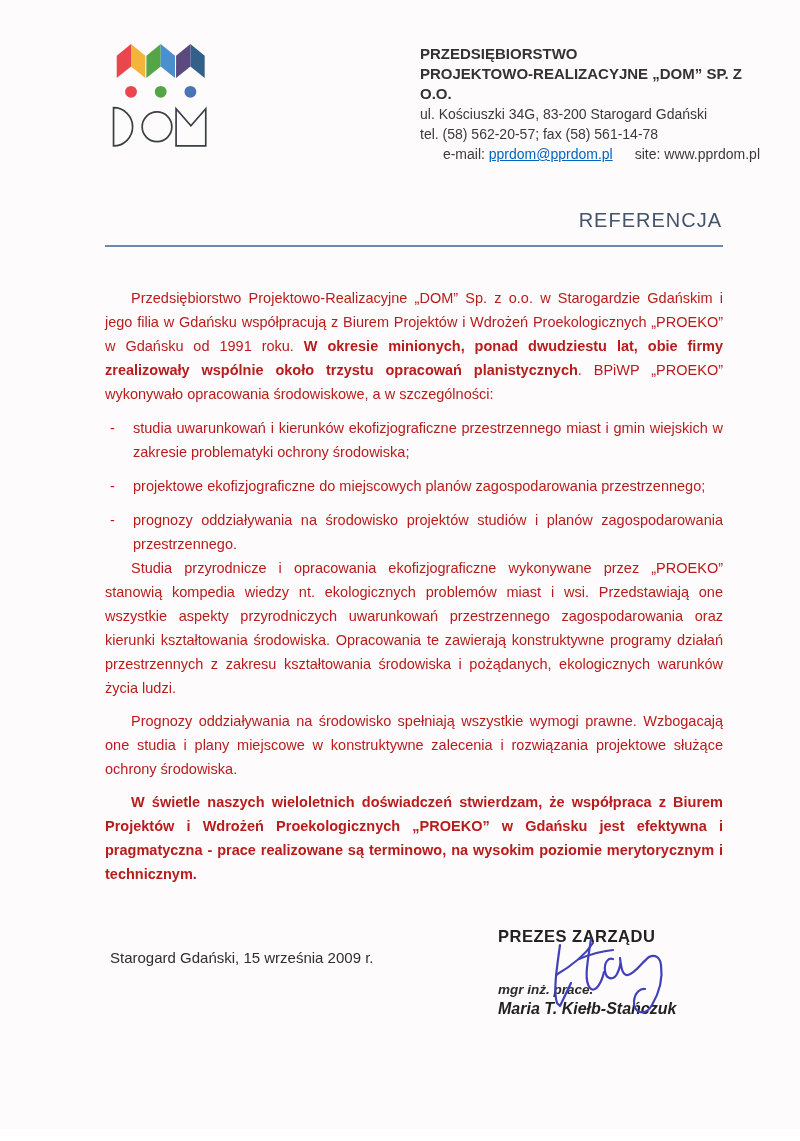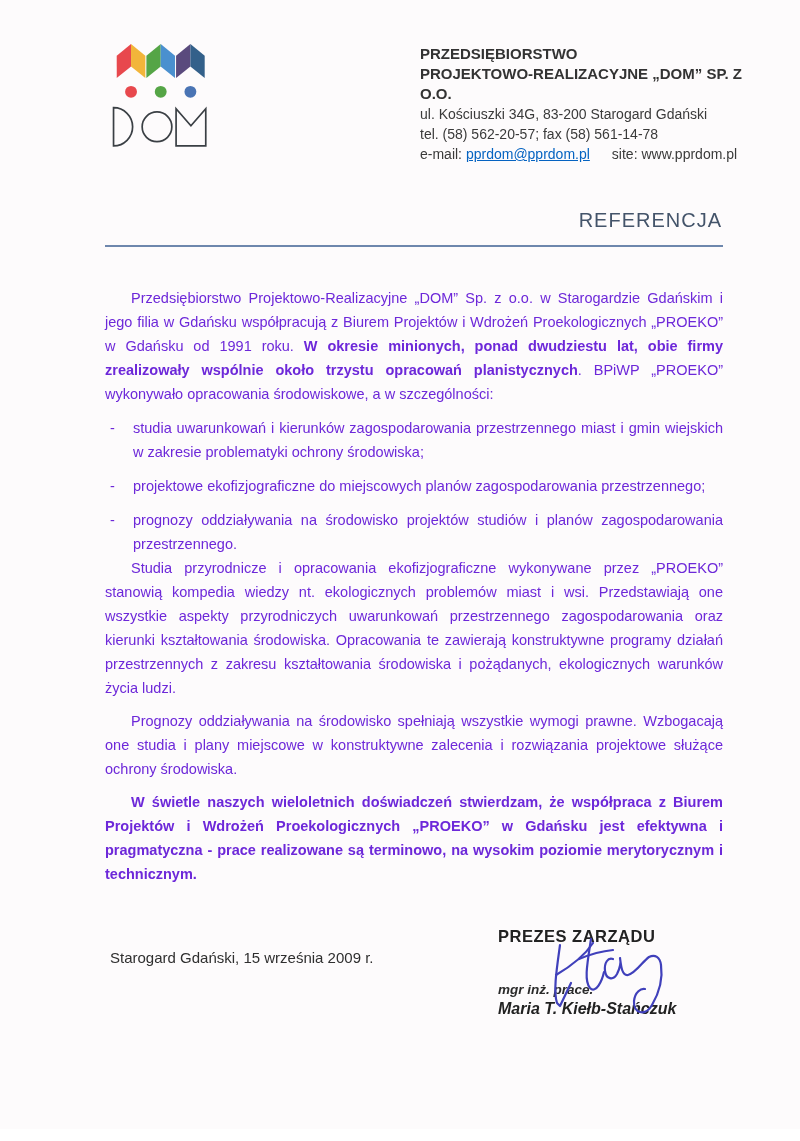--- a/index.html
+++ b/index.html
@@ -9,36 +9,36 @@
     background:#fdfbfc;
     font-family:"Liberation Sans",sans-serif;
     color:#2b2b2b;
     overflow:hidden;
   }
   
   .logo{position:absolute;left:104px;top:42px;width:106px;height:106px;}
   .company{position:absolute;left:385px;top:44px;width:340px;line-height:20px;margin-left:35px;}
   .company .bold-line{font-weight:bold;font-size:15px;color:#333;}
   .company .plain-line{font-size:14px;color:#3a3a3a;}
-  .company .contact-row{font-size:14px;color:#3a3a3a;}
+  .company .contact-row{font-size:14px;color:#3a3a3a;text-align:right;}
   .email-link{color:#0563c1;text-decoration:underline;cursor:pointer;}
   .site{margin-left:22px;}
   
   .doc-title{
     position:absolute;right:78px;top:209px;
     font-size:20px;letter-spacing:1px;color:#44546a;
   }
   .title-rule{
     position:absolute;left:105px;top:245px;width:618px;height:2px;
     background:#6e87ad;
   }
   
   .content{
     position:absolute;left:105px;top:286px;width:618px;
-    font-size:14.5px;line-height:24px;text-align:justify;color:#6d28d9;
+    font-size:14.5px;line-height:24px;text-align:justify;color:#b91c1c;
   }
   .content p{margin:0;text-indent:26px;}
   .content p + p{margin-top:9px;}
   .bullets{margin-top:7px;}
   .bullet{position:relative;padding-left:28px;margin-top:10px;}
   .bullet .dash{position:absolute;left:5px;top:0;}
   .p-after-bullets{margin-top:9px;}
   .bold-par{font-weight:bold;}
   
   .place-date{position:absolute;left:110px;top:949px;font-size:15px;color:#2f2f2f;}
@@ -94,21 +94,21 @@
 
   <div class="doc-title">REFERENCJA</div>
   <div class="title-rule"></div>
 
   <div class="content">
     <p><span>Przedsiębiorstwo Projektowo-Realizacyjne „DOM” Sp. z o.o. w Starogardzie Gdańskim i jego filia w Gdańsku współpracują z Biurem Projektów i Wdrożeń Proekologicznych „PROEKO” w Gdańsku od 1991 roku. </span><b>W okresie minionych, ponad dwudziestu lat, obie firmy zrealizowały wspólnie około trzystu opracowań planistycznych</b><span>. BPiWP „PROEKO” wykonywało opracowania środowiskowe, a w szczególności:</span></p>
 
     <div class="bullets">
       <div class="bullet">
         <span class="dash">-</span>
-        <span>studia uwarunkowań i kierunków zagospodarowania przestrzennego miast i gmin wiejskich w zakresie problematyki ochrony środowiska;</span>
+        <span>studia uwarunkowań i kierunków ekofizjograficzne przestrzennego miast i gmin wiejskich w zakresie problematyki ochrony środowiska;</span>
       </div>
       <div class="bullet">
         <span class="dash">-</span>
         <span>projektowe ekofizjograficzne do miejscowych planów zagospodarowania przestrzennego;</span>
       </div>
       <div class="bullet">
         <span class="dash">-</span>
         <span>prognozy oddziaływania na środowisko projektów studiów i planów zagospodarowania przestrzennego.</span>
       </div>
     </div>

